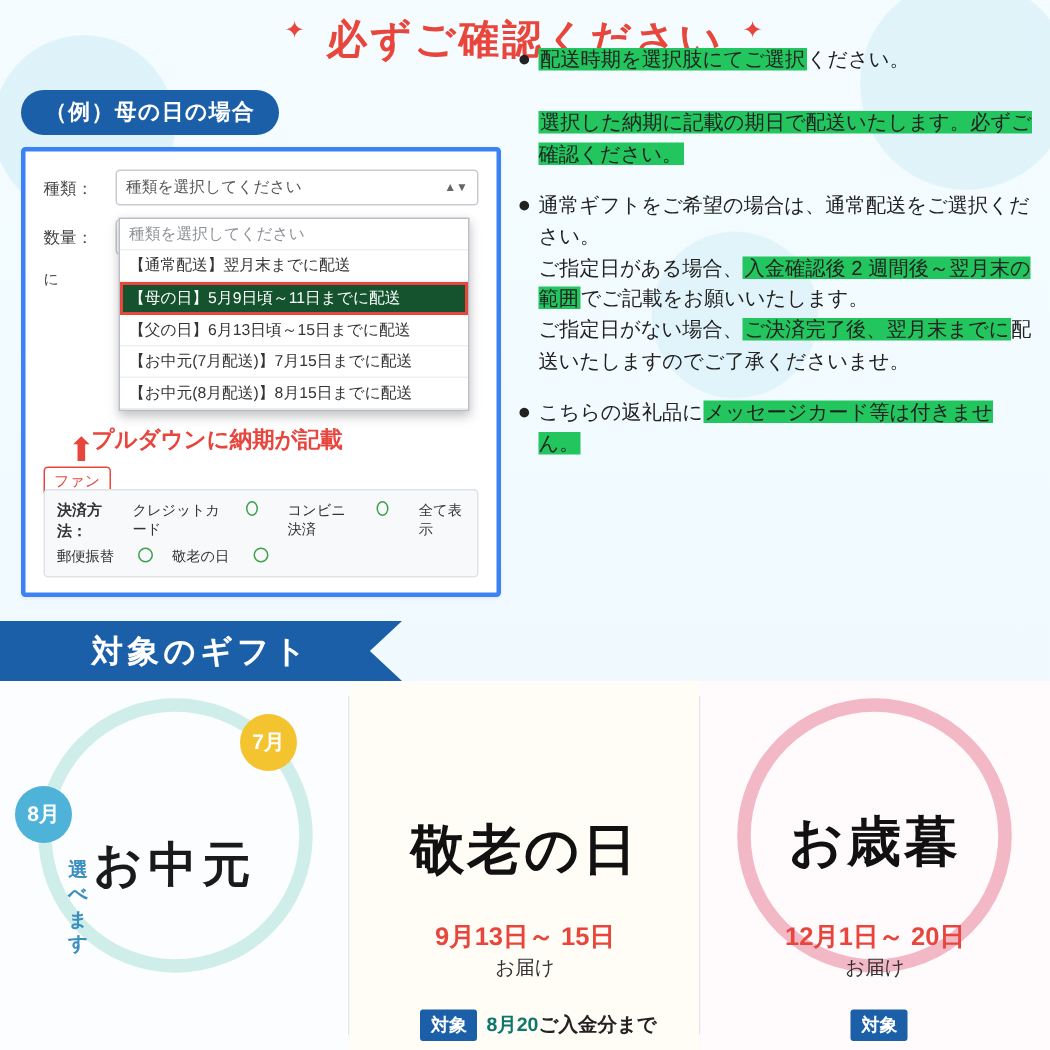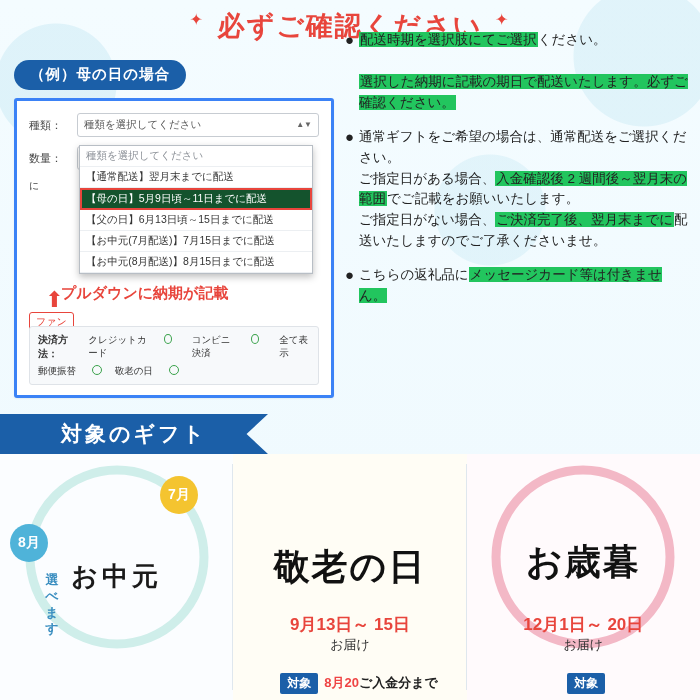--- a/index.html
+++ b/index.html
@@ -127,21 +127,21 @@
   .wreath{
     position:absolute;left:50%;top:42%;transform:translate(-50%,-50%);
     width:165px;height:165px;border-radius:50%;
   }
   .w1{border:9px solid #cfeeea;}
   .w3{border:9px solid #f3b8c6;}
   .p-title{
     position:absolute;left:0;right:0;top:50%;transform:translateY(-50%);
     text-align:center;font-weight:bold;color:#1a1a1a;
   }
-  .p1 .p-title{font-size:26px;letter-spacing:4px;line-height:1.15;}
+  .p1 .p-title{font-size:32px;letter-spacing:4px;line-height:1.15;}
   .p2 .p-title{font-size:36px;letter-spacing:2px;color:#111;top:46%;}
   .p3 .p-title{font-size:36px;letter-spacing:2px;color:#111;top:44%;}
   .badge{
     position:absolute;width:38px;height:38px;border-radius:50%;
     display:flex;align-items:center;justify-content:center;
     font-size:14px;font-weight:bold;color:#fff;
   }
   .b-jul{background:#f4c430;left:160px;top:22px;}
   .b-aug{background:#4fb3d9;left:10px;top:70px;}
   .choose{
@@ -154,21 +154,21 @@
   .deliv .d1{font-size:17px;font-weight:bold;color:#e8453c;}
   .deliv .d2{font-size:13px;color:#333;}
   .footbar{
     position:absolute;left:0;right:0;bottom:0;height:34px;display:flex;
   }
   .foot-cell{flex:1;display:flex;align-items:center;justify-content:center;gap:6px;}
   .foot-tag{
     background:#1b5fa8;color:#fff;font-size:12px;font-weight:bold;padding:2px 7px;border-radius:2px;
   }
   .foot-txt{font-size:13px;color:#222;font-weight:bold;}
-  .foot-txt .num{color:#ef4444;}
+  .foot-txt .num{color:#0f766e;}
 </style>
 </head>
 <body>
 
 <div class="page"></div>
 
 <div class="header">
   <div class="title">
     <span class="sparkle sp1">✦</span>
     <span>必ずご確認ください</span>

